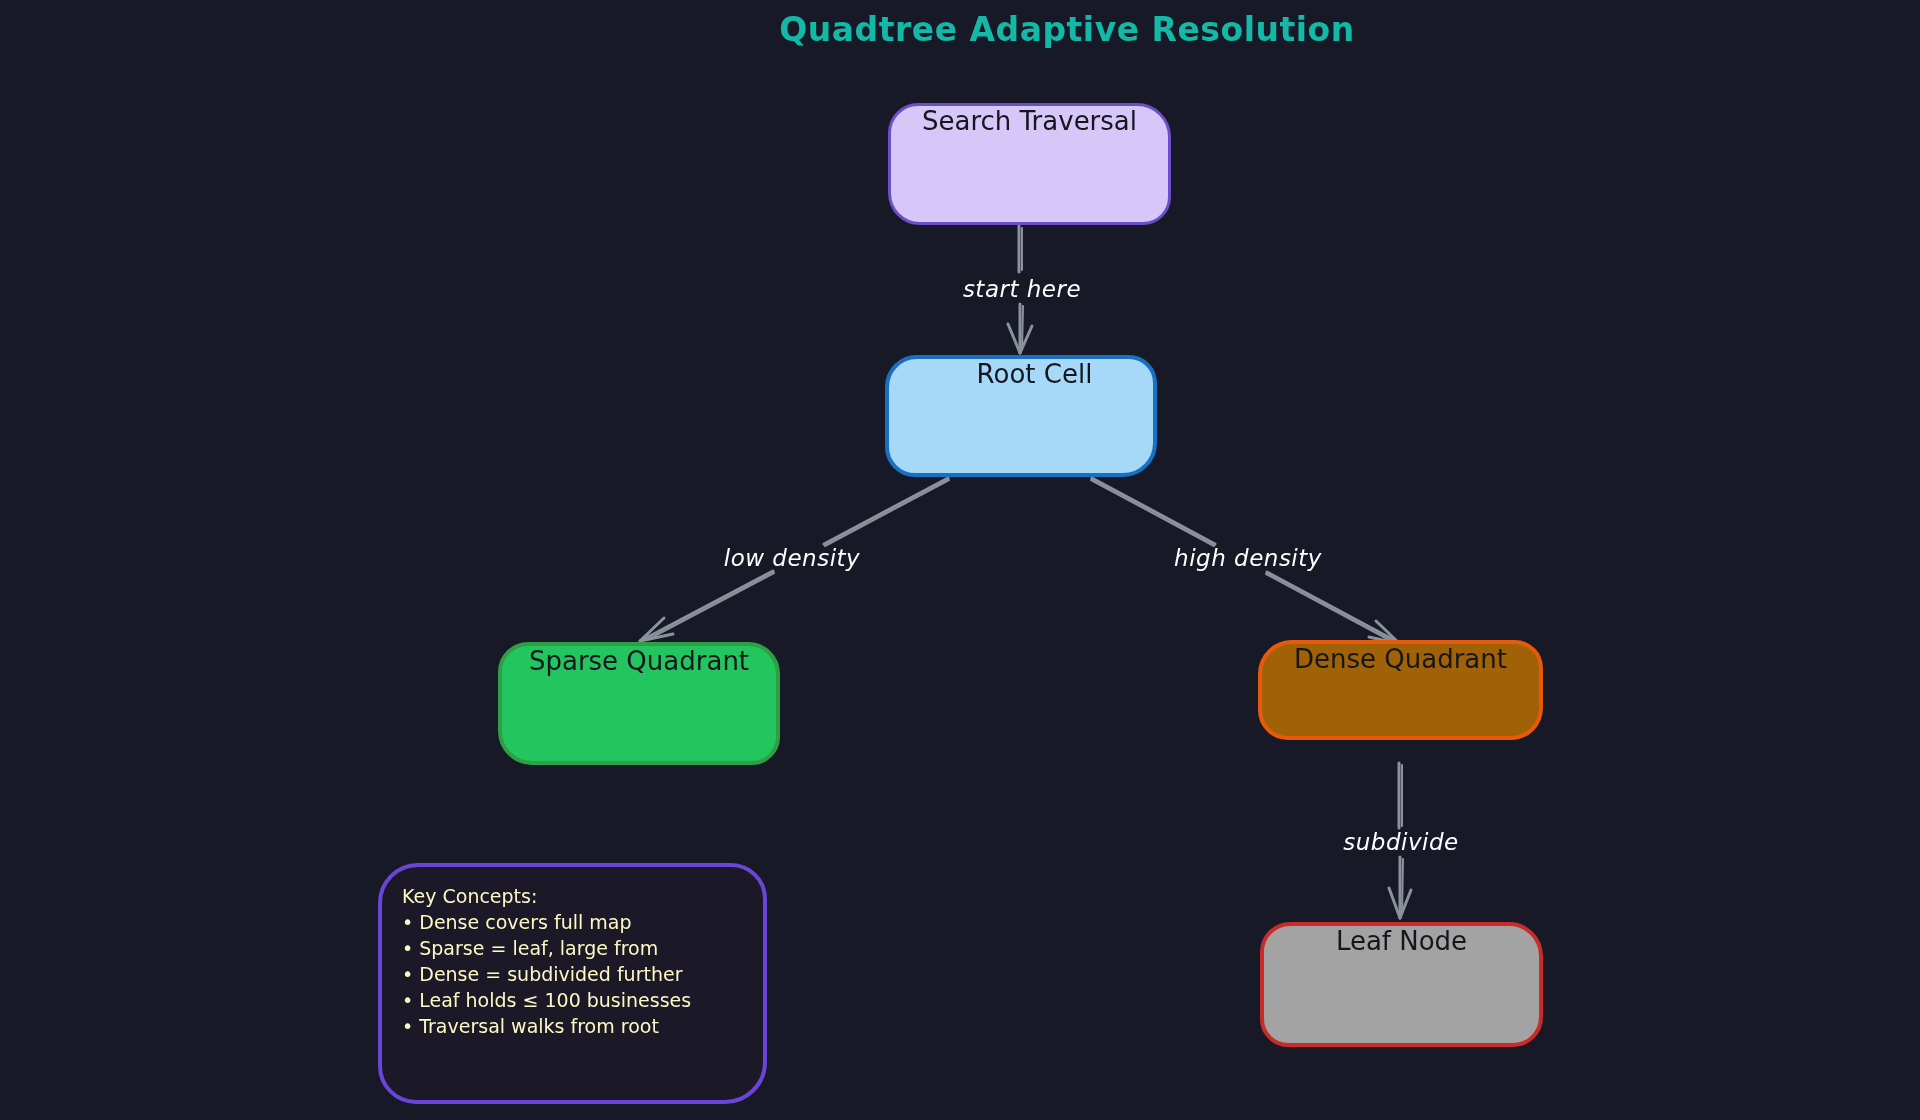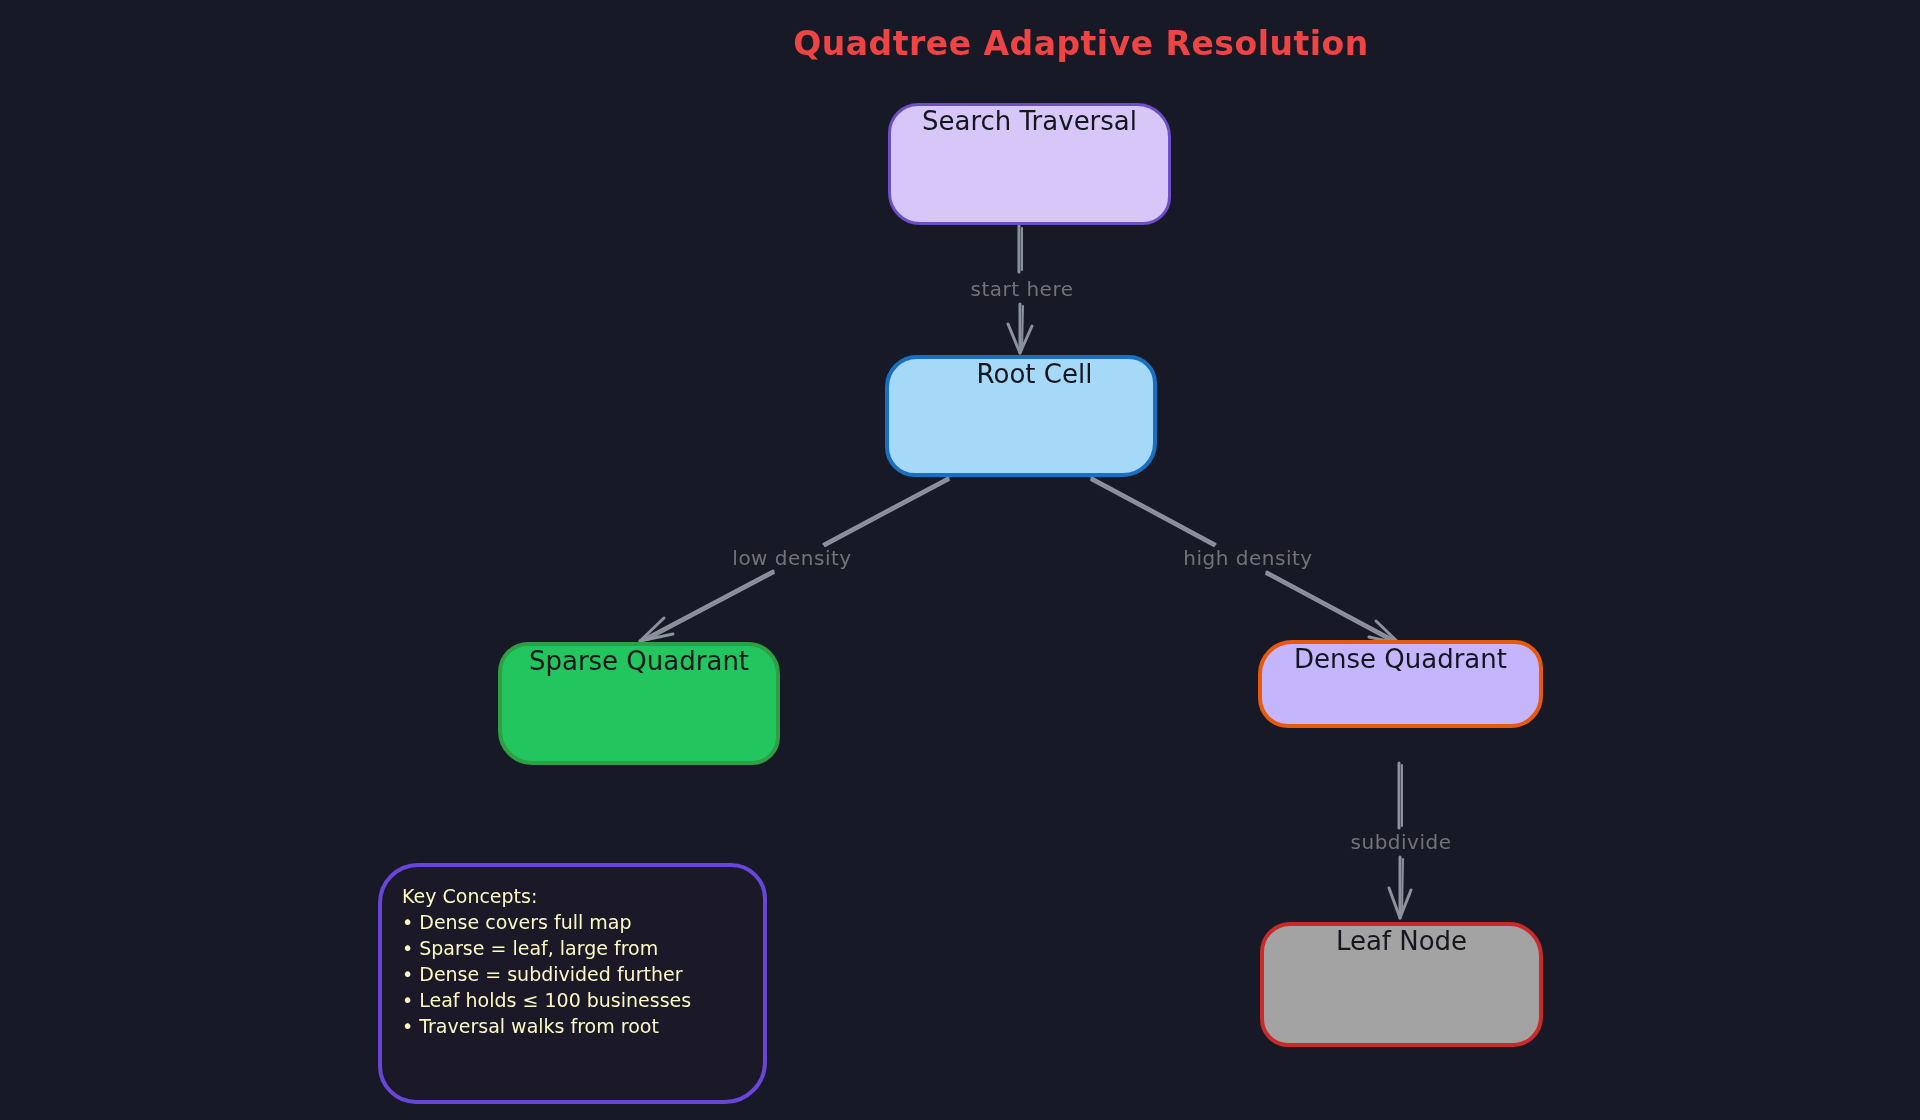--- a/index.html
+++ b/index.html
@@ -13,26 +13,26 @@
     width: 1920px;
     height: 1120px;
     background: #171a26;
     overflow: hidden;
   }
   .title {
     position: absolute;
     top: 10px;
     left: 1067px;
     transform: translateX(-50%);
-    color: #ef4444;
+    color: #14b8a6;
     font-size: 33px;
     font-weight: bold;
     letter-spacing: 0.5px;
     white-space: nowrap;
-    margin: 14px;
+    margin: 0;
   }
   .edges-layer {
     position: absolute;
     inset: 0;
     pointer-events: none;
   }
   .node {
     position: absolute;
     display: flex;
     justify-content: center;
@@ -55,38 +55,39 @@
     border-radius: 32px 28px 34px 30px;
     padding-left: 27px;
   }
   .node-sparse {
     left: 498px; top: 642px; width: 282px; height: 123px;
     background: #22c55e;
     border: 4px solid #2f9e44;
     border-radius: 30px 32px 28px 34px;
   }
   .node-dense {
-    left: 1258px; top: 640px; width: 285px; height: 88px;
-    background: #c4b5fd;
+    left: 1258px; top: 640px; width: 285px; height: 100px;
+    background: #a16207;
     border: 4px solid #e8590c;
     border-radius: 34px 28px 32px 30px;
   }
   .node-leaf {
     left: 1260px; top: 922px; width: 283px; height: 125px;
     background: #a3a3a3;
     border: 4px solid #c92a2a;
     border-radius: 30px 34px 30px 28px;
   }
   .edge-label {
     position: absolute;
     transform: translate(-50%, -50%);
-    color: #737373;
-    font-size: 20px;
+    color: #ffffff;
+    font-size: 23px;
     letter-spacing: 0.5px;
     white-space: nowrap;
+    font-style: italic;
   }
   .lbl-start  { left: 1022px; top: 289px; }
   .lbl-low    { left: 792px;  top: 558px; }
   .lbl-high   { left: 1248px; top: 558px; }
   .lbl-subdiv { left: 1401px; top: 842px; }
 
   .note {
     position: absolute;
     left: 378px; top: 863px;
     width: 389px; height: 241px;

